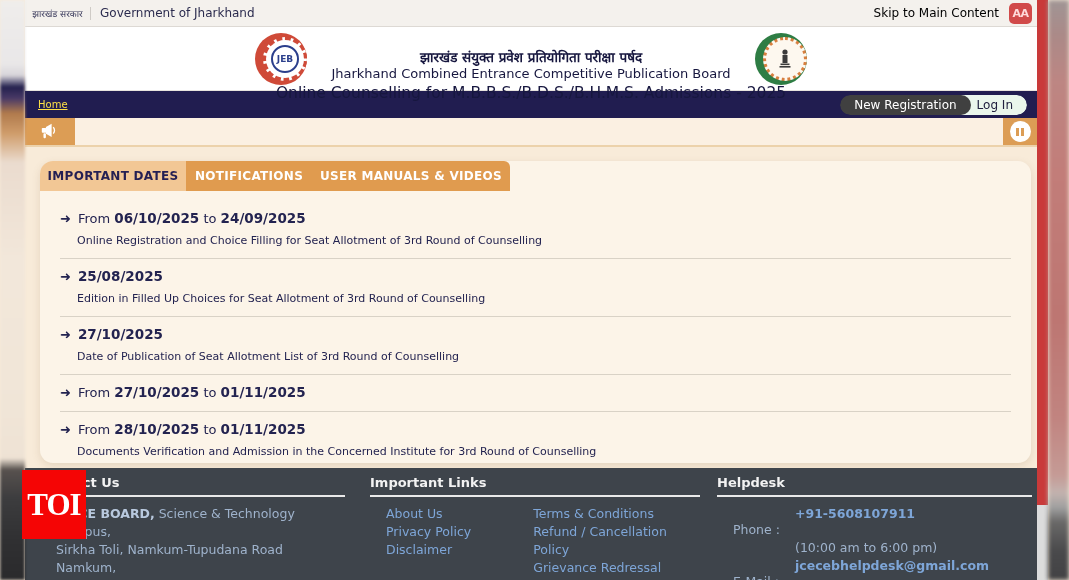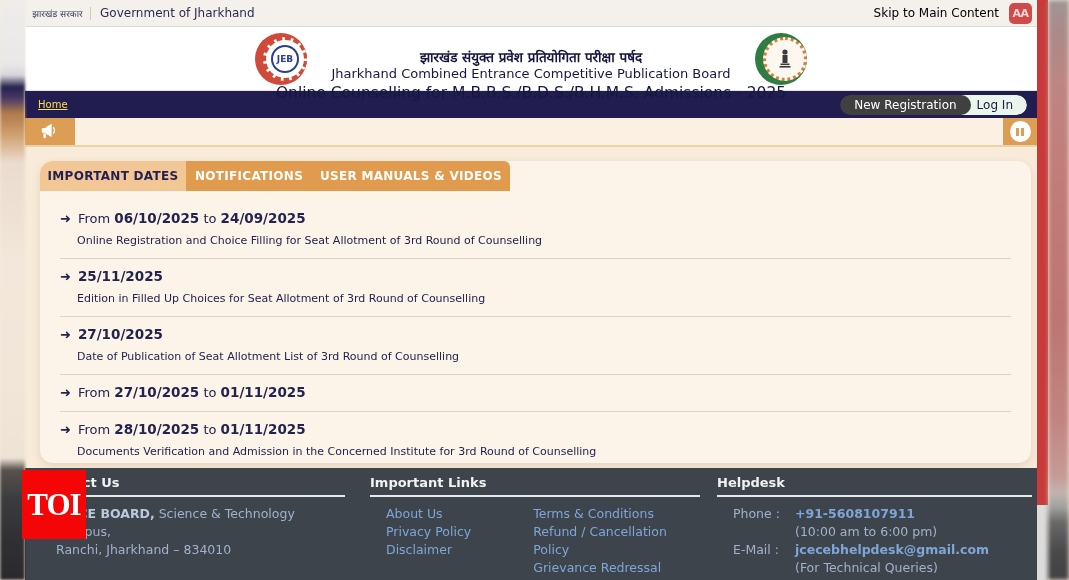--- a/index.html
+++ b/index.html
@@ -80,21 +80,21 @@
   .fcol.c1 { width:305px; }
   .fcol.c2 { width:330px; margin-left:25px; }
   .fcol.c3 { width:315px; margin-left:17px; }
   .c1 .body, .c2 .body, .c3 .body { padding-left:16px; line-height:18px; }
   .c1 b { color:#b9c9de; }
   .link { color:#7ea6d8; cursor:pointer; }
   .c2 .body { display:flex;gap:30px; }
   .c2 .sub { display:flex; flex-direction:column; }
   .c2 .sub.s1 { width:122px; }
   .c3 .row { display:flex; }
-  .c3 .lbl { width:62px; }
+  .c3 .lbl { width:62px;margin-top:16px; }
   .c3 .val { color:#7ea6d8; font-weight:bold; }
   .c3 .note { padding-left:62px; }
 
   
   .toi { position:absolute; left:22px; top:470px; width:64px; height:69px; background:#f50505; z-index:6; display:flex; align-items:center; justify-content:center; }
   .toi span { color:#fff; font-family:"Liberation Serif","DejaVu Serif",serif; font-weight:bold; font-size:31px; letter-spacing:-1px; }
 </style>
 </head>
 <body>
 
@@ -177,21 +177,21 @@
           <span class="arrow">➜</span>
           <span><span>From </span><b>06/10/2025</b><span> to </span><b>24/09/2025</b></span>
         </div>
         <div class="date-desc">Online Registration and Choice Filling for Seat Allotment of 3rd Round of Counselling</div>
         <div class="divider"></div>
       </div>
 
       <div class="date-item">
         <div class="date-line">
           <span class="arrow">➜</span>
-          <span><span></span><b>25/11/2025</b><span></span><b></b></span>
+          <span><span></span><b>25/08/2025</b><span></span><b></b></span>
         </div>
         <div class="date-desc">Edition in Filled Up Choices for Seat Allotment of 3rd Round of Counselling</div>
         <div class="divider"></div>
       </div>
 
       <div class="date-item">
         <div class="date-line">
           <span class="arrow">➜</span>
           <span><span></span><b>27/10/2025</b><span></span><b></b></span>
         </div>
@@ -220,20 +220,21 @@
   </div>
 
   <div class="footer">
     <div class="fcols">
 
       <div class="fcol c1">
         <h4>Contact Us</h4>
         <div class="rule"></div>
         <div class="body">
           <div><b>JCECE BOARD,</b><span> Science &amp; Technology Campus,</span></div>
+          <div>Sirkha Toli, Namkum-Tupudana Road Namkum,</div>
           <div>Ranchi, Jharkhand – 834010</div>
 
         </div>
       </div>
 
       <div class="fcol c2">
         <h4>Important Links</h4>
         <div class="rule"></div>
         <div class="body">
           <div class="sub s1">

